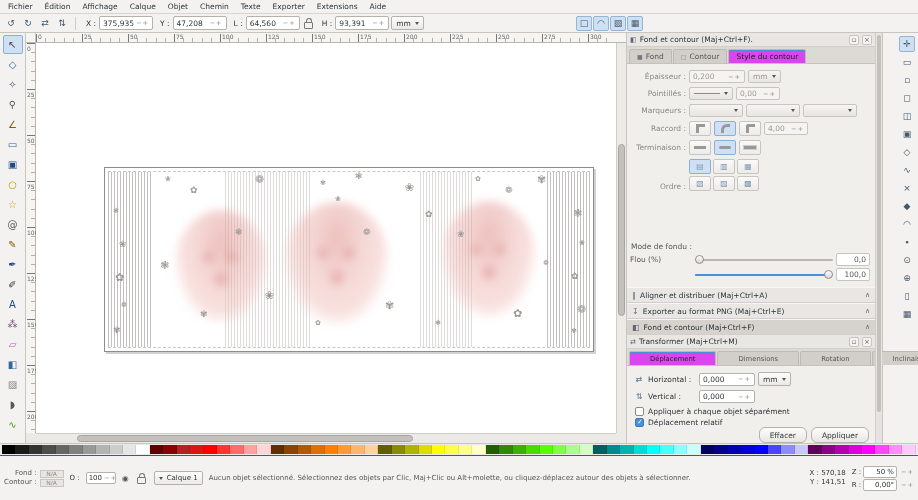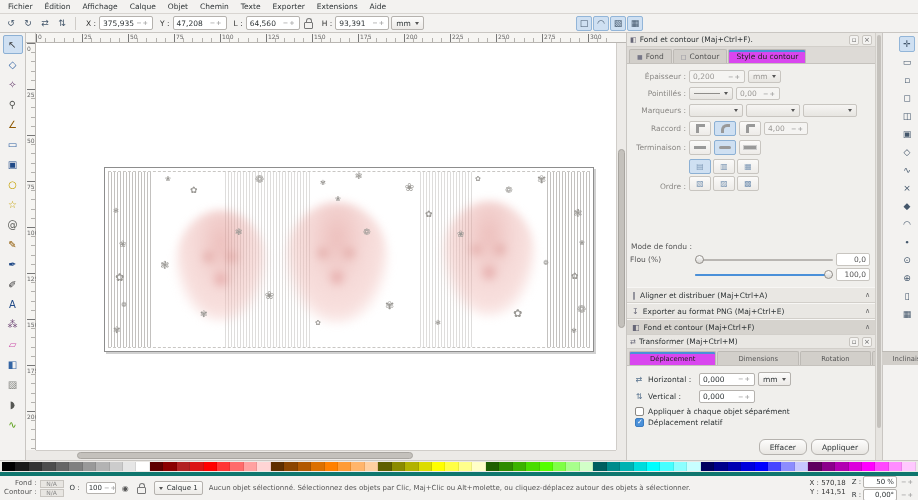--- a/index.html
+++ b/index.html
@@ -112,21 +112,21 @@
 .btn-row{margin-top:auto;display:flex;justify-content:flex-end;gap:4px;}
 .push-btn{height:16px;padding:0 10px;border:1px solid #b5b2ae;border-radius:6px;background:linear-gradient(#fdfdfc,#e8e6e2);display:flex;align-items:center;white-space:nowrap;}
 
 .snapbar{width:36px;background:#f3f2f0;border-left:1px solid #c9c6c2;display:flex;flex-direction:column;align-items:flex-end;padding:3px 3px;gap:2px;overflow:hidden;}
 .snap-btn{width:16px;height:16px;border:1px solid transparent;border-radius:2px;display:flex;align-items:center;justify-content:center;font-size:9px;color:#44576b;}
 .snap-btn.pressed{background:#cfe0f2;border-color:#92b5d8;}
 
 .palette{height:12px;display:flex;border-top:1px solid #c9c6c2;background:#eceae7;padding:1px 2px;}
 .swatch{flex:1;height:9px;border-right:1px solid rgba(0,0,0,0.08);}
 
-.statusbar{height:28px;background:#f3f2f0;border-top:4px solid #0f766e;display:flex;align-items:center;padding:0 4px;gap:6px;font-size:7px;}
+.statusbar{height:45px;background:#f3f2f0;border-top:1px solid #0f766e;display:flex;align-items:center;padding:0 4px;gap:6px;font-size:7px;}
 .fs-ind{display:grid;grid-template-columns:auto auto;column-gap:3px;row-gap:1px;align-items:center;line-height:1;}
 .fs-ind .sl{color:#555;text-align:right;}
 .na{width:24px;height:8px;background:#e8e6e2;border:1px solid #c8c5c0;display:flex;align-items:center;justify-content:center;color:#888;font-size:6px;}
 .o-entry{width:30px;height:12px;background:#fff;border:1px solid #b5b2ae;border-radius:2px;display:inline-flex;align-items:center;padding:0 2px;justify-content:space-between;}
 .eye{color:#555;font-size:8px;}
 .layer-combo{height:14px;}
 .message{flex:1;color:#555;white-space:nowrap;overflow:hidden;text-overflow:ellipsis;}
 .xy{display:flex;flex-direction:column;align-items:flex-end;line-height:1.25;color:#333;flex:none;}
 .zr{display:flex;flex-direction:column;gap:1px;flex:none;}
 .mini{display:flex;align-items:center;gap:2px;}

